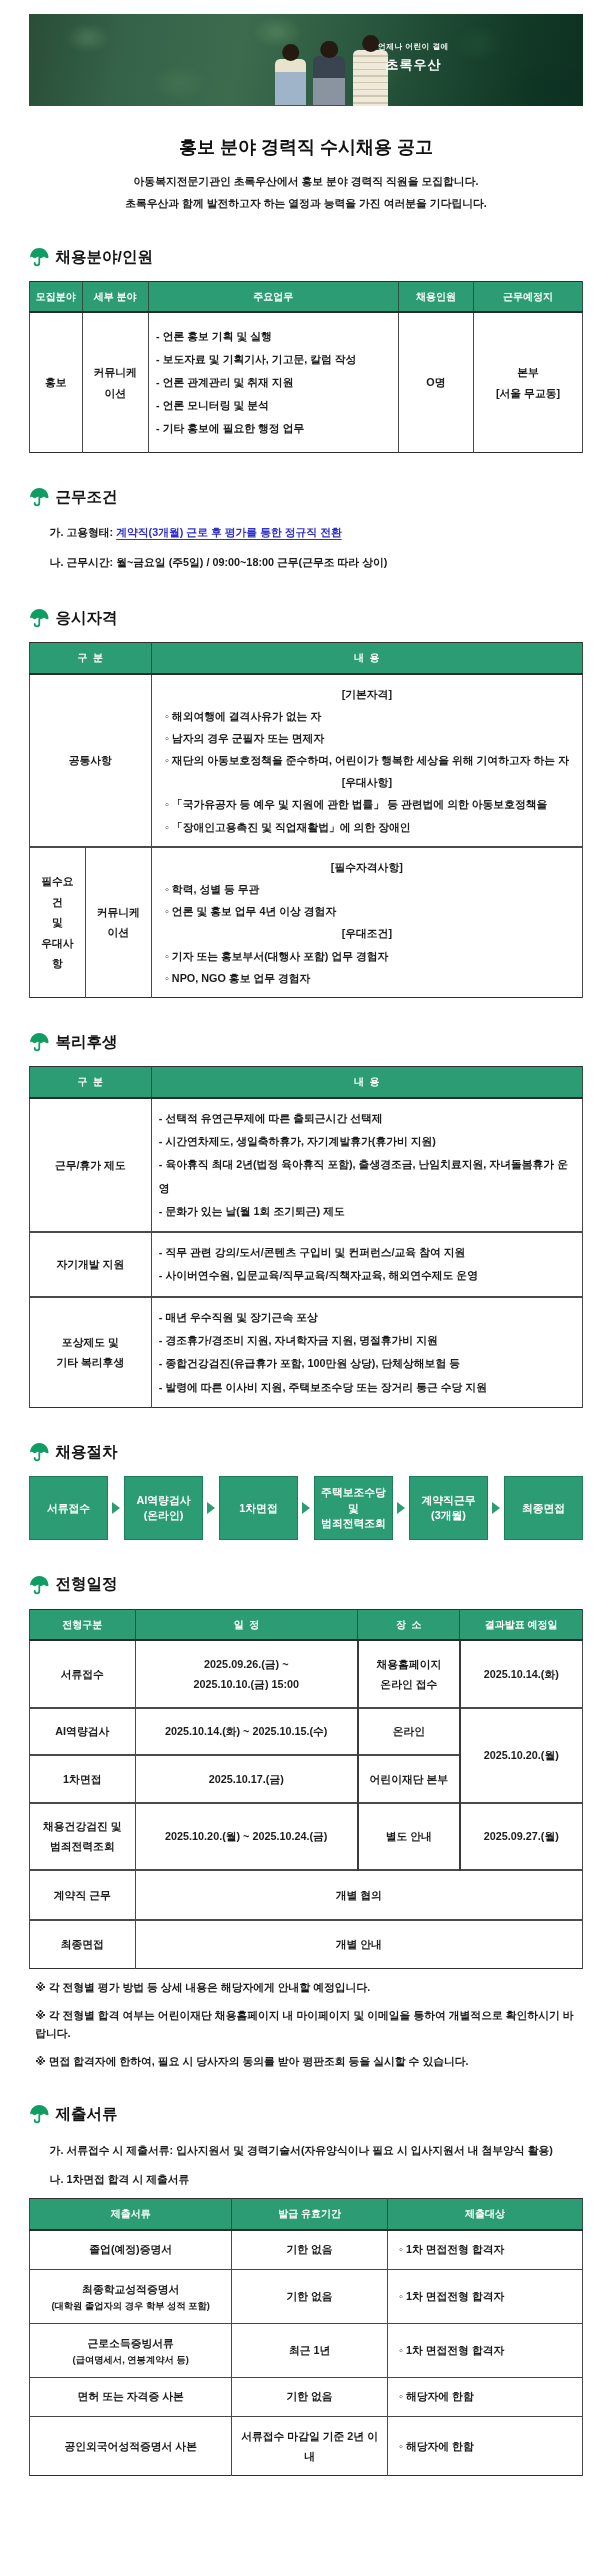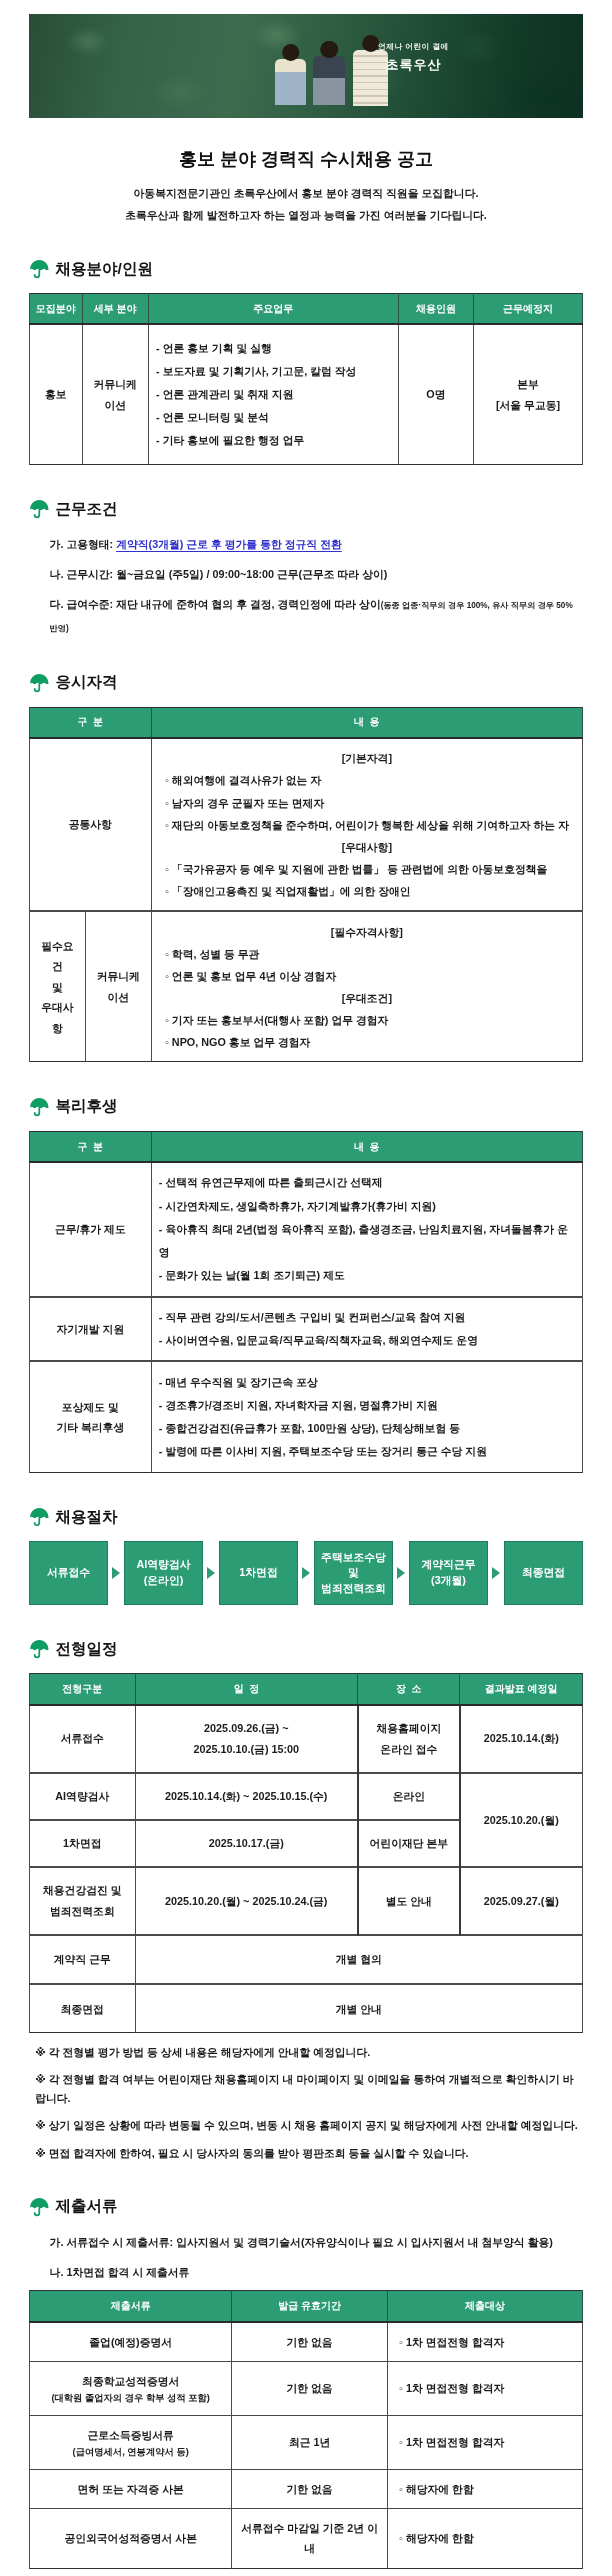--- a/index.html
+++ b/index.html
@@ -1,21 +1,21 @@
 <!DOCTYPE html>
 <html style="font-size:8.2px"><head>
 <meta charset="utf-8">
 <style>
   html,body{margin:0;padding:0;background:#ffffff;}
   body{font-family:"Liberation Sans","DejaVu Sans",sans-serif;color:#1c1c1c;font-weight:600;}
   .page{width:612px;height:2691px;margin:0 auto;background:#fff;overflow:hidden;position:relative;}
   .content{padding:0 29px;}
 
   
-  .banner{position:relative;margin:14.4px 29px 0;height:104px;overflow:hidden;
+  .banner{position:relative;margin:14.4px 29px 0;height:92px;overflow:hidden;
     background:linear-gradient(100deg,#2a4d36 0%,#35634a 18%,#3c6b4e 38%,#2e5c42 55%,#1e4a34 72%,#123826 88%,#0e3122 100%);}
   .banner::before{content:"";position:absolute;inset:-10.3px;
     background:
       radial-gradient(31px 20.6px at 12% 30%, rgba(120,170,120,.35), transparent 70%),
       radial-gradient(41px 26px at 28% 70%, rgba(90,140,90,.3), transparent 70%),
       radial-gradient(36px 23px at 45% 25%, rgba(140,190,130,.28), transparent 70%),
       radial-gradient(46px 31px at 62% 60%, rgba(60,110,70,.35), transparent 70%),
       radial-gradient(36px 26px at 80% 35%, rgba(40,90,60,.4), transparent 70%),
       radial-gradient(52px 31px at 92% 75%, rgba(10,50,35,.55), transparent 70%);
     filter:blur(2.1px);}
@@ -150,23 +150,20 @@
     <div class="sec-title">
       <span class="umb-icon"><svg viewBox="0 0 40 40" width="20.6" height="20.6">
             <use href="#umbrella"></use>
           </svg></span>
       <span>근무조건</span>
     </div>
     <p class="ga-line">
       <span>가. 고용형태: </span><span class="link">계약직(3개월) 근로 후 평가를 통한 정규직 전환</span>
     </p>
     <p class="ga-line">나. 근무시간: 월~금요일 (주5일) / 09:00~18:00 근무(근무조 따라 상이)</p>
-    <p class="ga-line">
-      <span>다. 급여수준: 재단 내규에 준하여 협의 후 결정, 경력인정에 따라 상이</span><span class="small">(동종 업종·직무의 경우 100%, 유사 직무의 경우 50% 반영)</span>
-    </p>
 
     <div class="sec-title">
       <span class="umb-icon"><svg viewBox="0 0 40 40" width="20.6" height="20.6">
             <use href="#umbrella"></use>
           </svg></span>
       <span>응시자격</span>
     </div>
     <table id="elig-table">
       <colgroup>
           <col style="width:10.1%">
@@ -382,21 +379,20 @@
             <td>
               <div class="catline">최종면접</div>
             </td>
             <td class="merged" colspan="3">개별 안내</td>
           </tr>
         </tbody>
     </table>
     <div id="sched-notes">
         <p class="note">※ 각 전형별 평가 방법 등 상세 내용은 해당자에게 안내할 예정입니다.</p>
         <p class="note">※ 각 전형별 합격 여부는 어린이재단 채용홈페이지 내 마이페이지 및 이메일을 통하여 개별적으로 확인하시기 바랍니다.</p>
-        <p class="note">※ 상기 일정은 상황에 따라 변동될 수 있으며, 변동 시 채용 홈페이지 공지 및 해당자에게 사전 안내할 예정입니다.</p>
         <p class="note">※ 면접 합격자에 한하여, 필요 시 당사자의 동의를 받아 평판조회 등을 실시할 수 있습니다.</p>
       </div>
 
     <div class="sec-title">
       <span class="umb-icon"><svg viewBox="0 0 40 40" width="20.6" height="20.6">
             <use href="#umbrella"></use>
           </svg></span>
       <span>제출서류</span>
     </div>
     <p class="ga-line">가. 서류접수 시 제출서류: 입사지원서 및 경력기술서(자유양식이나 필요 시 입사지원서 내 첨부양식 활용)</p>

